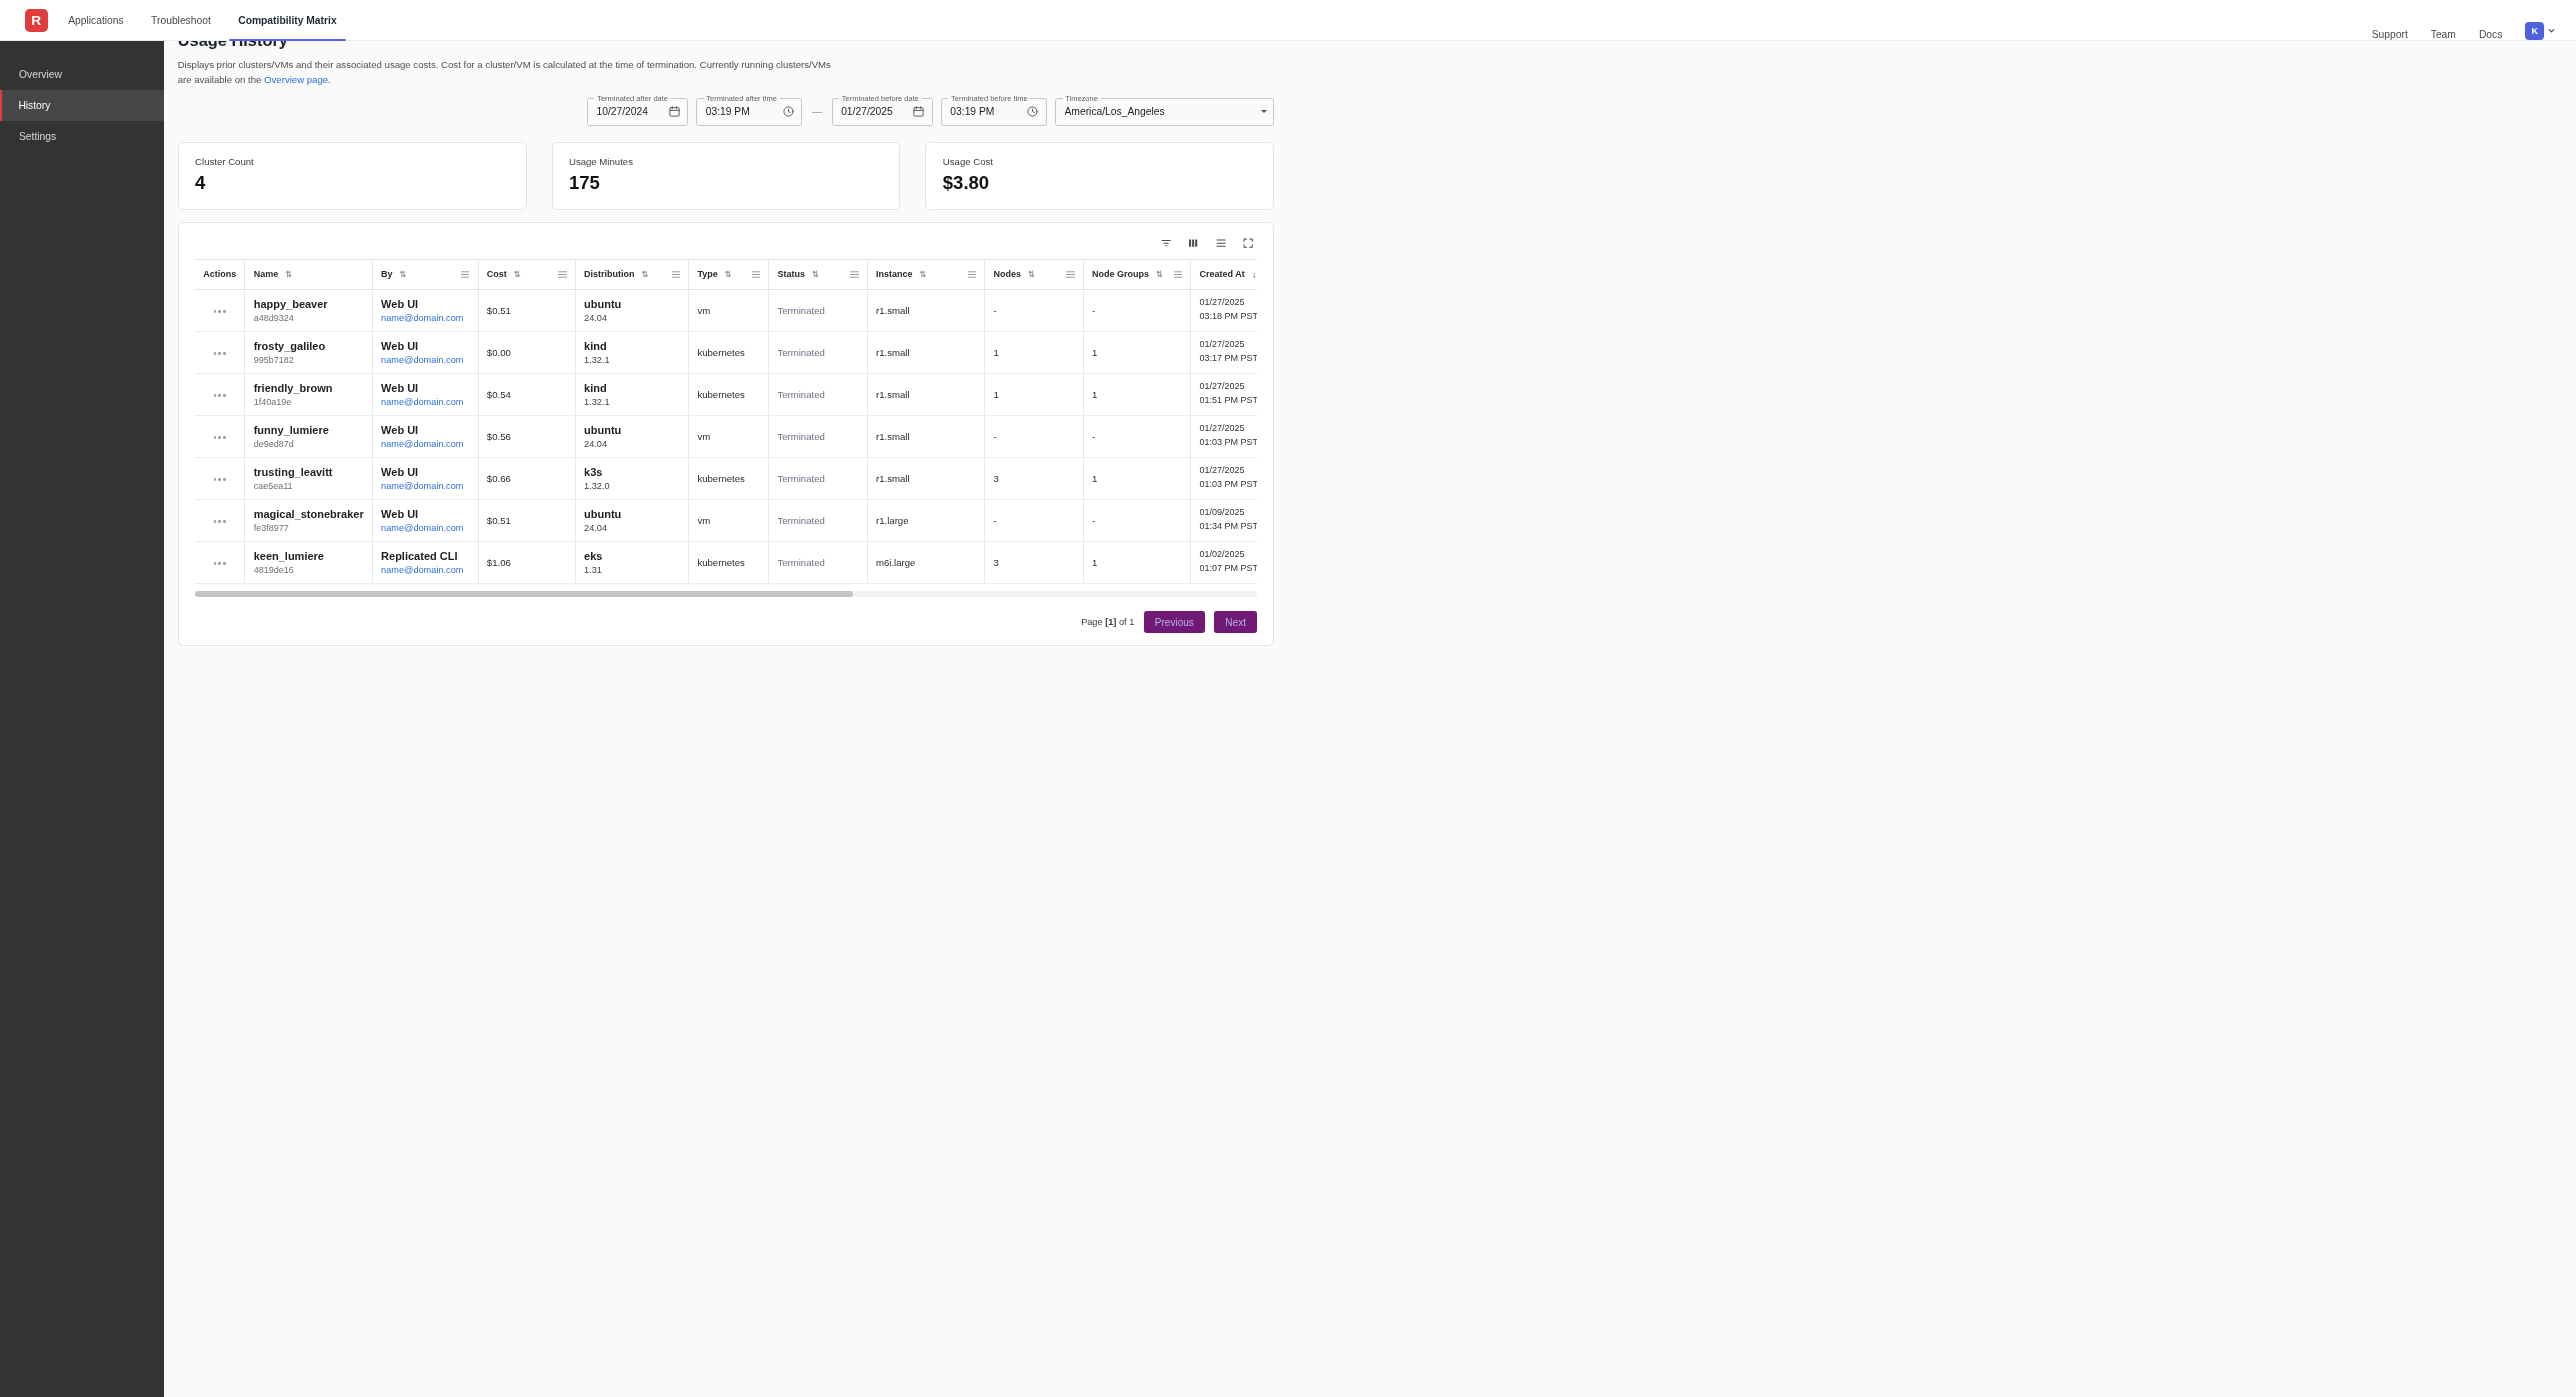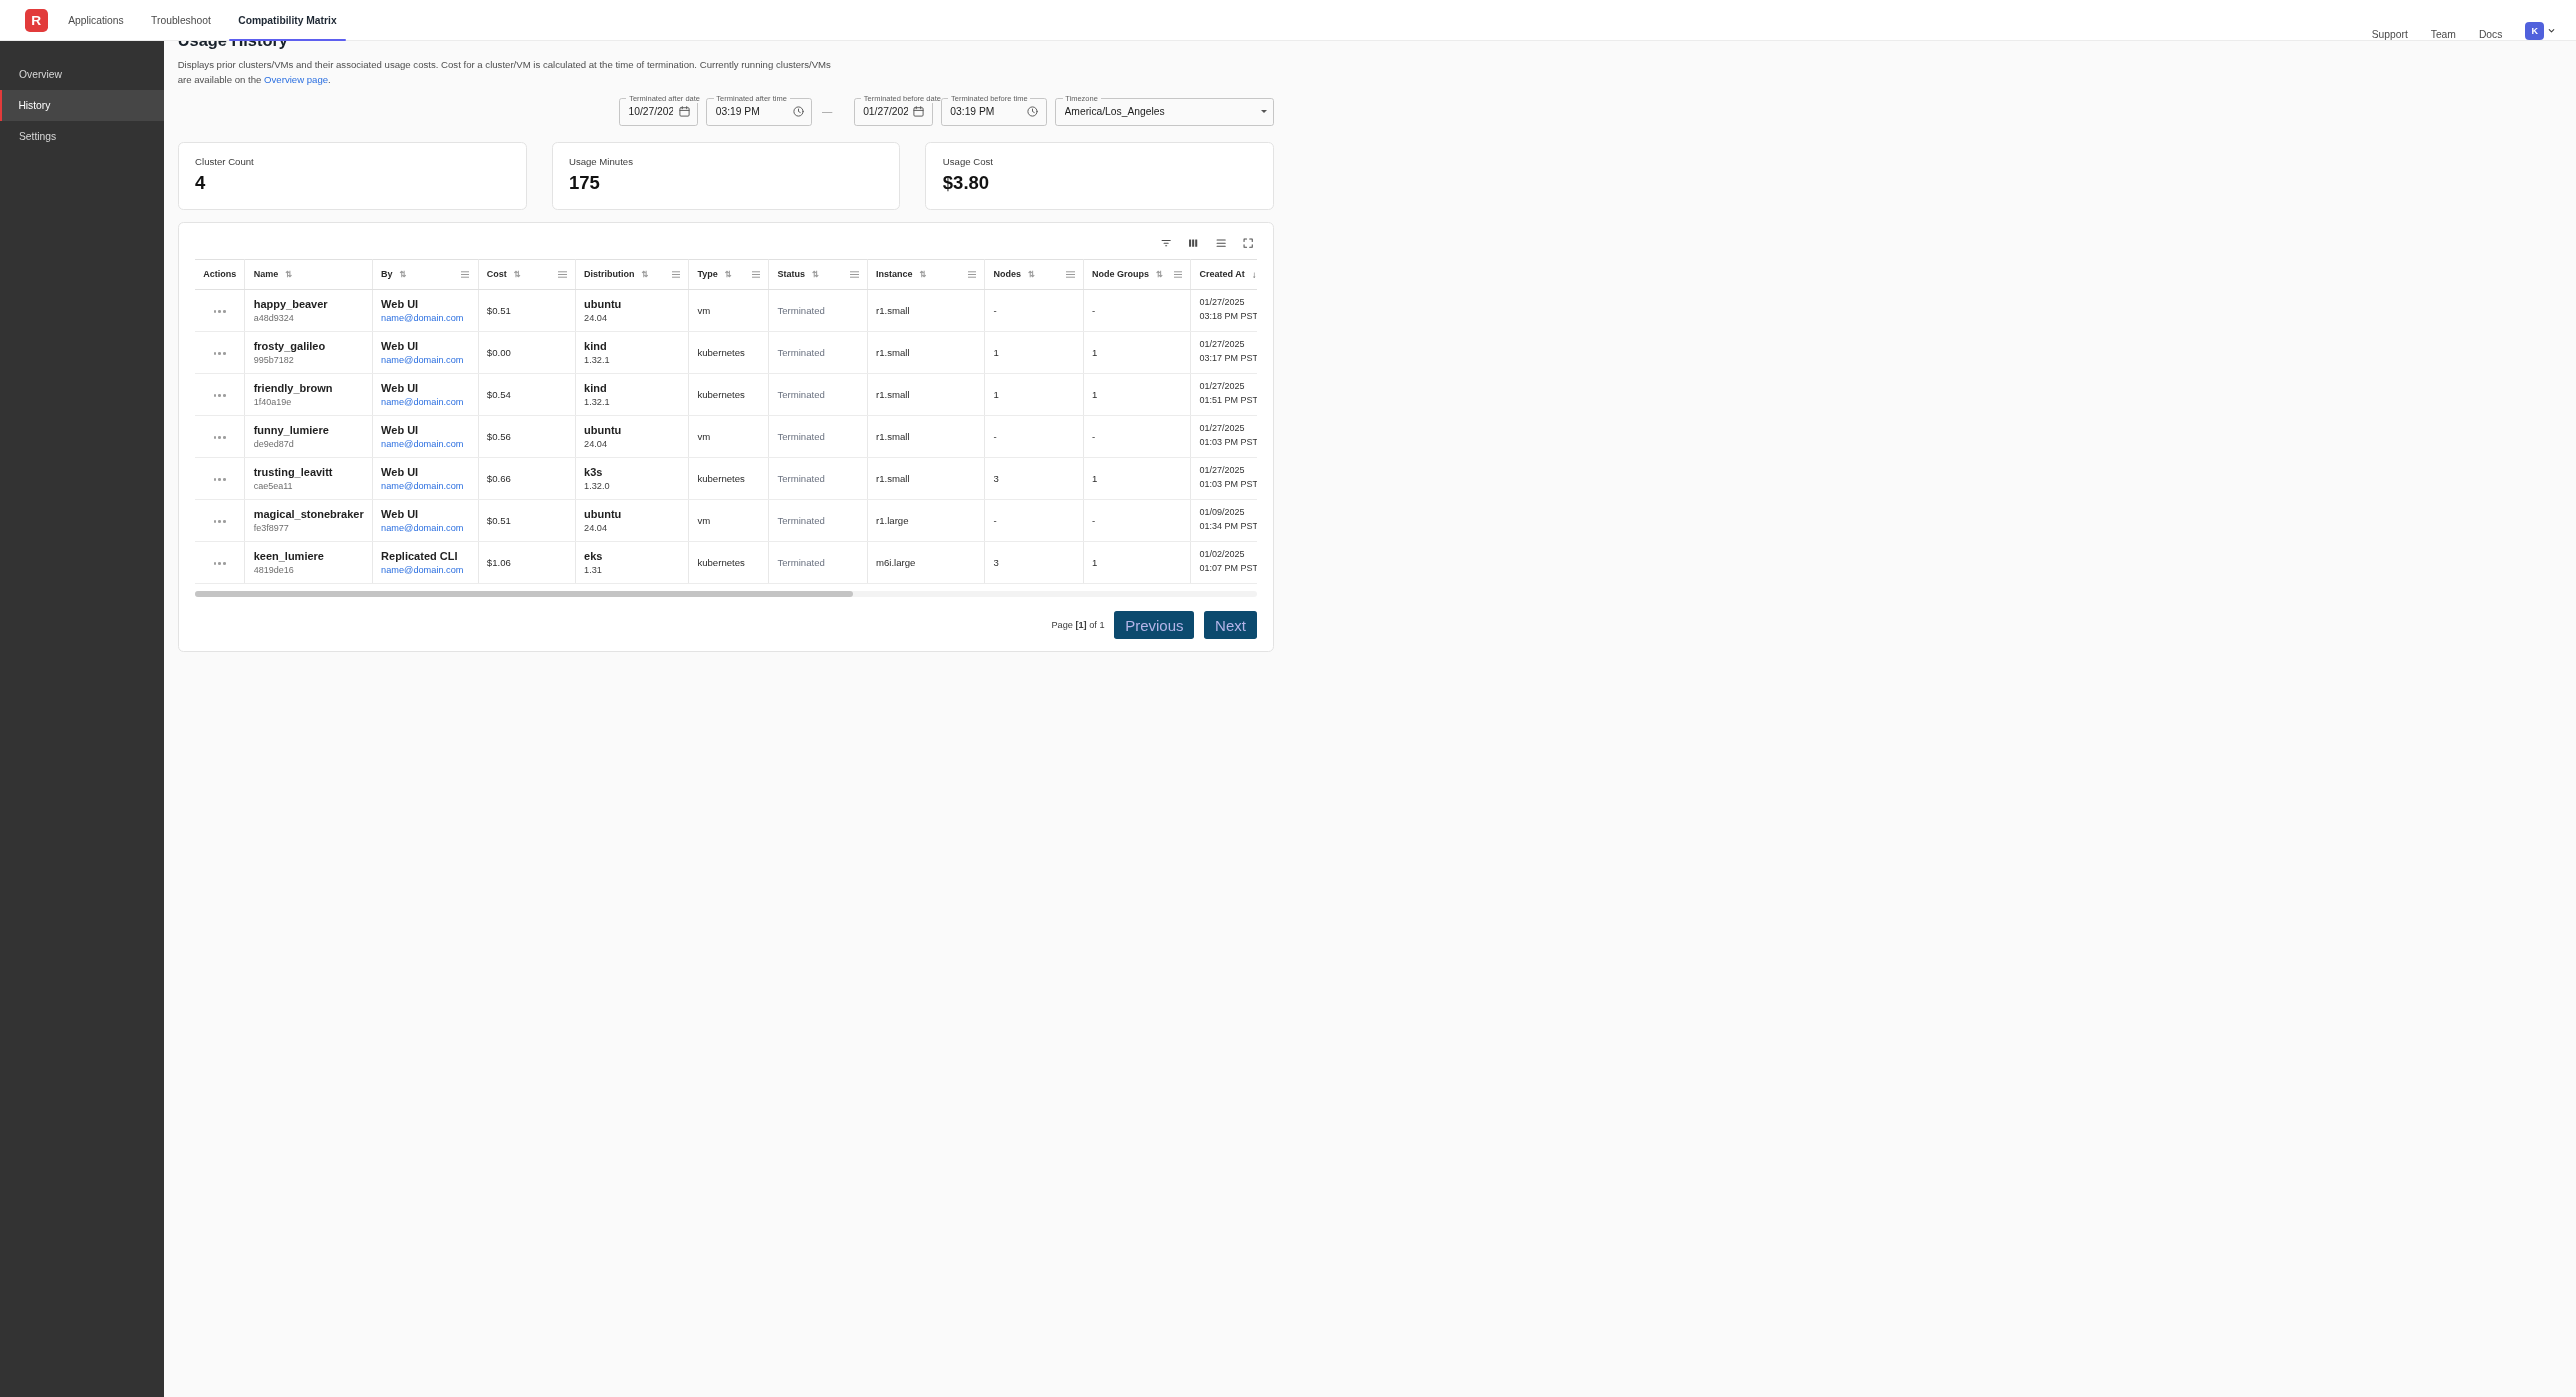--- a/index.html
+++ b/index.html
@@ -40,21 +40,21 @@
   
   .filter-row { display:flex; justify-content:flex-end; align-items:center; gap:8.2px; margin-top:9.6px; }
   .field { position:relative; height:28px; border:0.7px solid #c6c6c6; border-radius:2.7px;
            background:#fafafa; display:flex; align-items:center; gap:4.1px; padding:0 6.8px 0 8.2px; cursor:pointer; }
   .field-label { position:absolute; top:-4.8px; left:6.2px; background:#fafafa; padding:0 2.7px;
                  font-size:7.5px; color:#5f5f5f; white-space:nowrap; line-height:9px; }
   .field-input { flex:1; min-width:0; border:none; outline:none; background:transparent;
                  font-family:inherit; font-size:10.3px; color:#1c1c1c; }
   .field-value { flex:1; font-size:10.3px; color:#1c1c1c; white-space:nowrap; overflow:hidden; }
   .f-icon { flex:none; display:block; }
-  .w-date { width:79px;margin-left:12px; } .w-time { width:106px; } .w-tz { width:219px; }
+  .w-date { width:101px; } .w-time { width:106px; } .w-tz { width:219px; }
   .dash { color:#9a9a9a; font-size:10.3px; padding:0 1.4px; }
   .select-arrow { width:0; height:0; border-left:3.4px solid transparent; border-right:3.4px solid transparent;
                   border-top:3.4px solid #555; flex:none; }
 
   
   .stats-row { display:flex; gap:25px; margin-top:16.4px; }
   .stat-card { flex:1; background:#fff; border:0.7px solid #e3e3e3; border-radius:5.5px;
                padding:13px 16.4px; height:68px; }
   .stat-label { font-size:9.6px; color:#3d3d3d; }
   .stat-value { margin-top:5.5px; font-size:18.5px; font-weight:700; color:#121212; }
@@ -93,21 +93,21 @@
   .dots { display:inline-flex; gap:2.1px; align-items:center; cursor:pointer; padding:4.1px 2.7px; }
   .dots i { width:2.7px; height:2.7px; border-radius:50%; background:#9e9e9e; display:block; }
 
   .hscroll-track { margin-top:6.8px; height:6.8px; border-radius:3.4px; background:#f3f3f3; cursor:pointer; }
   .hscroll-thumb { width:62%; height:6.8px; border-radius:3.4px; background:#c4c4c4; cursor:grab; }
 
   .pagination { display:flex; justify-content:flex-end; align-items:center; gap:9.6px; margin-top:13.7px; }
   .page-text { font-size:9.2px; color:#3c3c3c; }
   .page-text span { white-space:pre; }
   .page-text .pg-bold { font-weight:700; }
-  .pg-btn { background:#0c4a6e; color:#b4b4e8; border:none; border-radius:2.7px; font-size:15px;
+  .pg-btn { background:#701a75; color:#b4b4e8; border:none; border-radius:2.7px; font-size:10px;
             font-weight:500; padding:5.5px 11px; font-family:inherit; cursor:default; }
 </style>
 </head>
 <body>
 
 <header class="topbar">
   <div class="logo-wrap">
     <div class="logo">R</div>
   </div>
   <nav class="nav-left">

